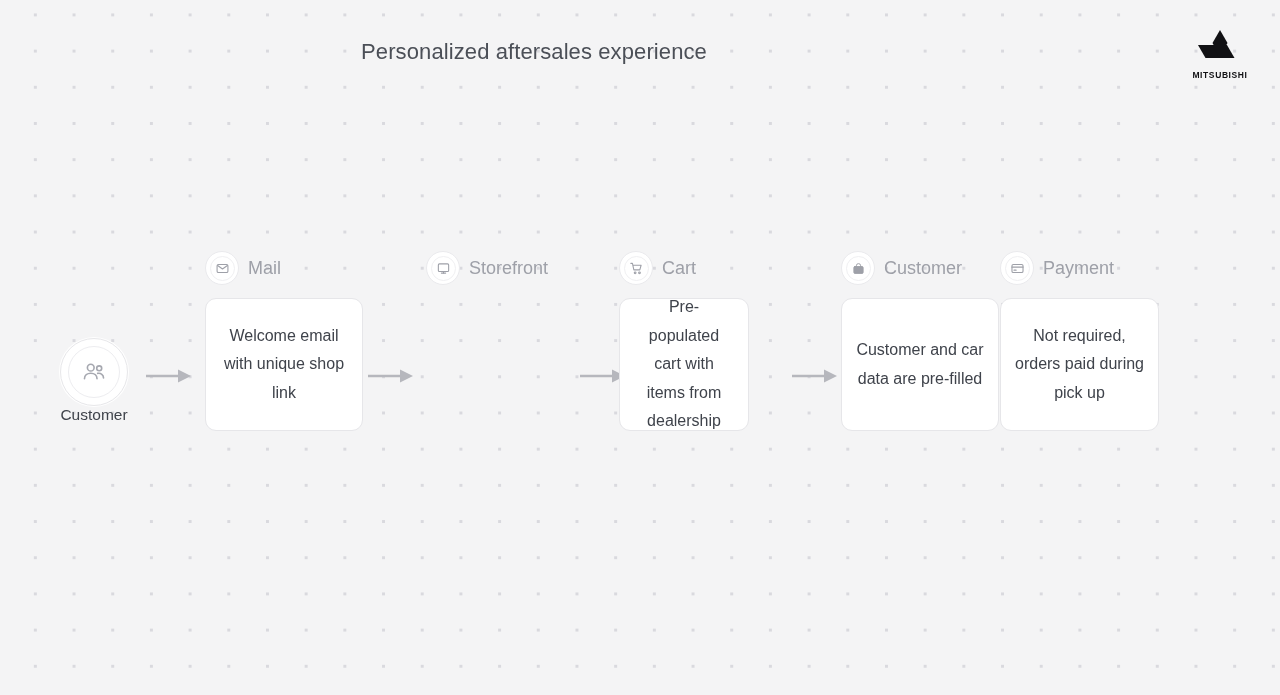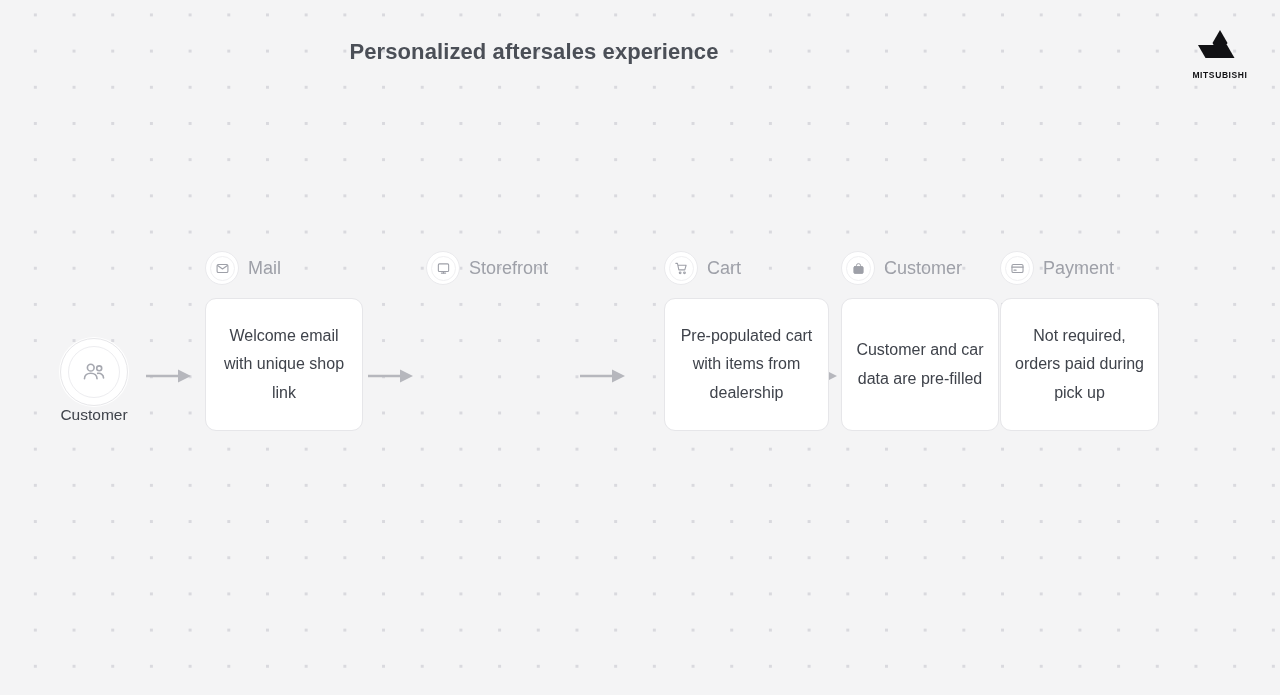--- a/index.html
+++ b/index.html
@@ -28,21 +28,21 @@
   
   #page-title {
     position: absolute;
     top: 39px;
     left: 0;
     width: 1068px;
     text-align: center;
     font-size: 22px;
     color: #4b4f57;
     letter-spacing: 0.1px;
-    font-weight: 700;
+    font-weight: 400;
   }
 
   
   #brand-logo {
     position: absolute;
     top: 28px;
     right: 26px;
     width: 68px;
     display: flex;
     flex-direction: column;
@@ -275,21 +275,21 @@
             <rect x="2.5" y="3.5" width="19" height="14" rx="2"></rect>
             <path d="M12 17.5v3"></path>
             <path d="M8 20.5h8"></path>
           </svg>
         </div>
       </div>
       <div class="step-title">Storefront</div>
     </div>
   </div>
 
-  <div class="step" style="left:664px; width:165px;">
+  <div class="step" style="left:619px; width:130px;">
     <div class="step-header">
       <div class="step-icon-outer">
         <div class="step-icon-inner">
           <svg width="13" height="13" viewBox="0 0 24 24" fill="none" stroke="#9ea0a8" stroke-width="2" stroke-linecap="round" stroke-linejoin="round">
             <path d="M1.5 2.5h3l2.6 12h11l2.4-8.5H6"></path>
             <circle cx="9.5" cy="20" r="1.6"></circle>
             <circle cx="17.5" cy="20" r="1.6"></circle>
           </svg>
         </div>
       </div>

